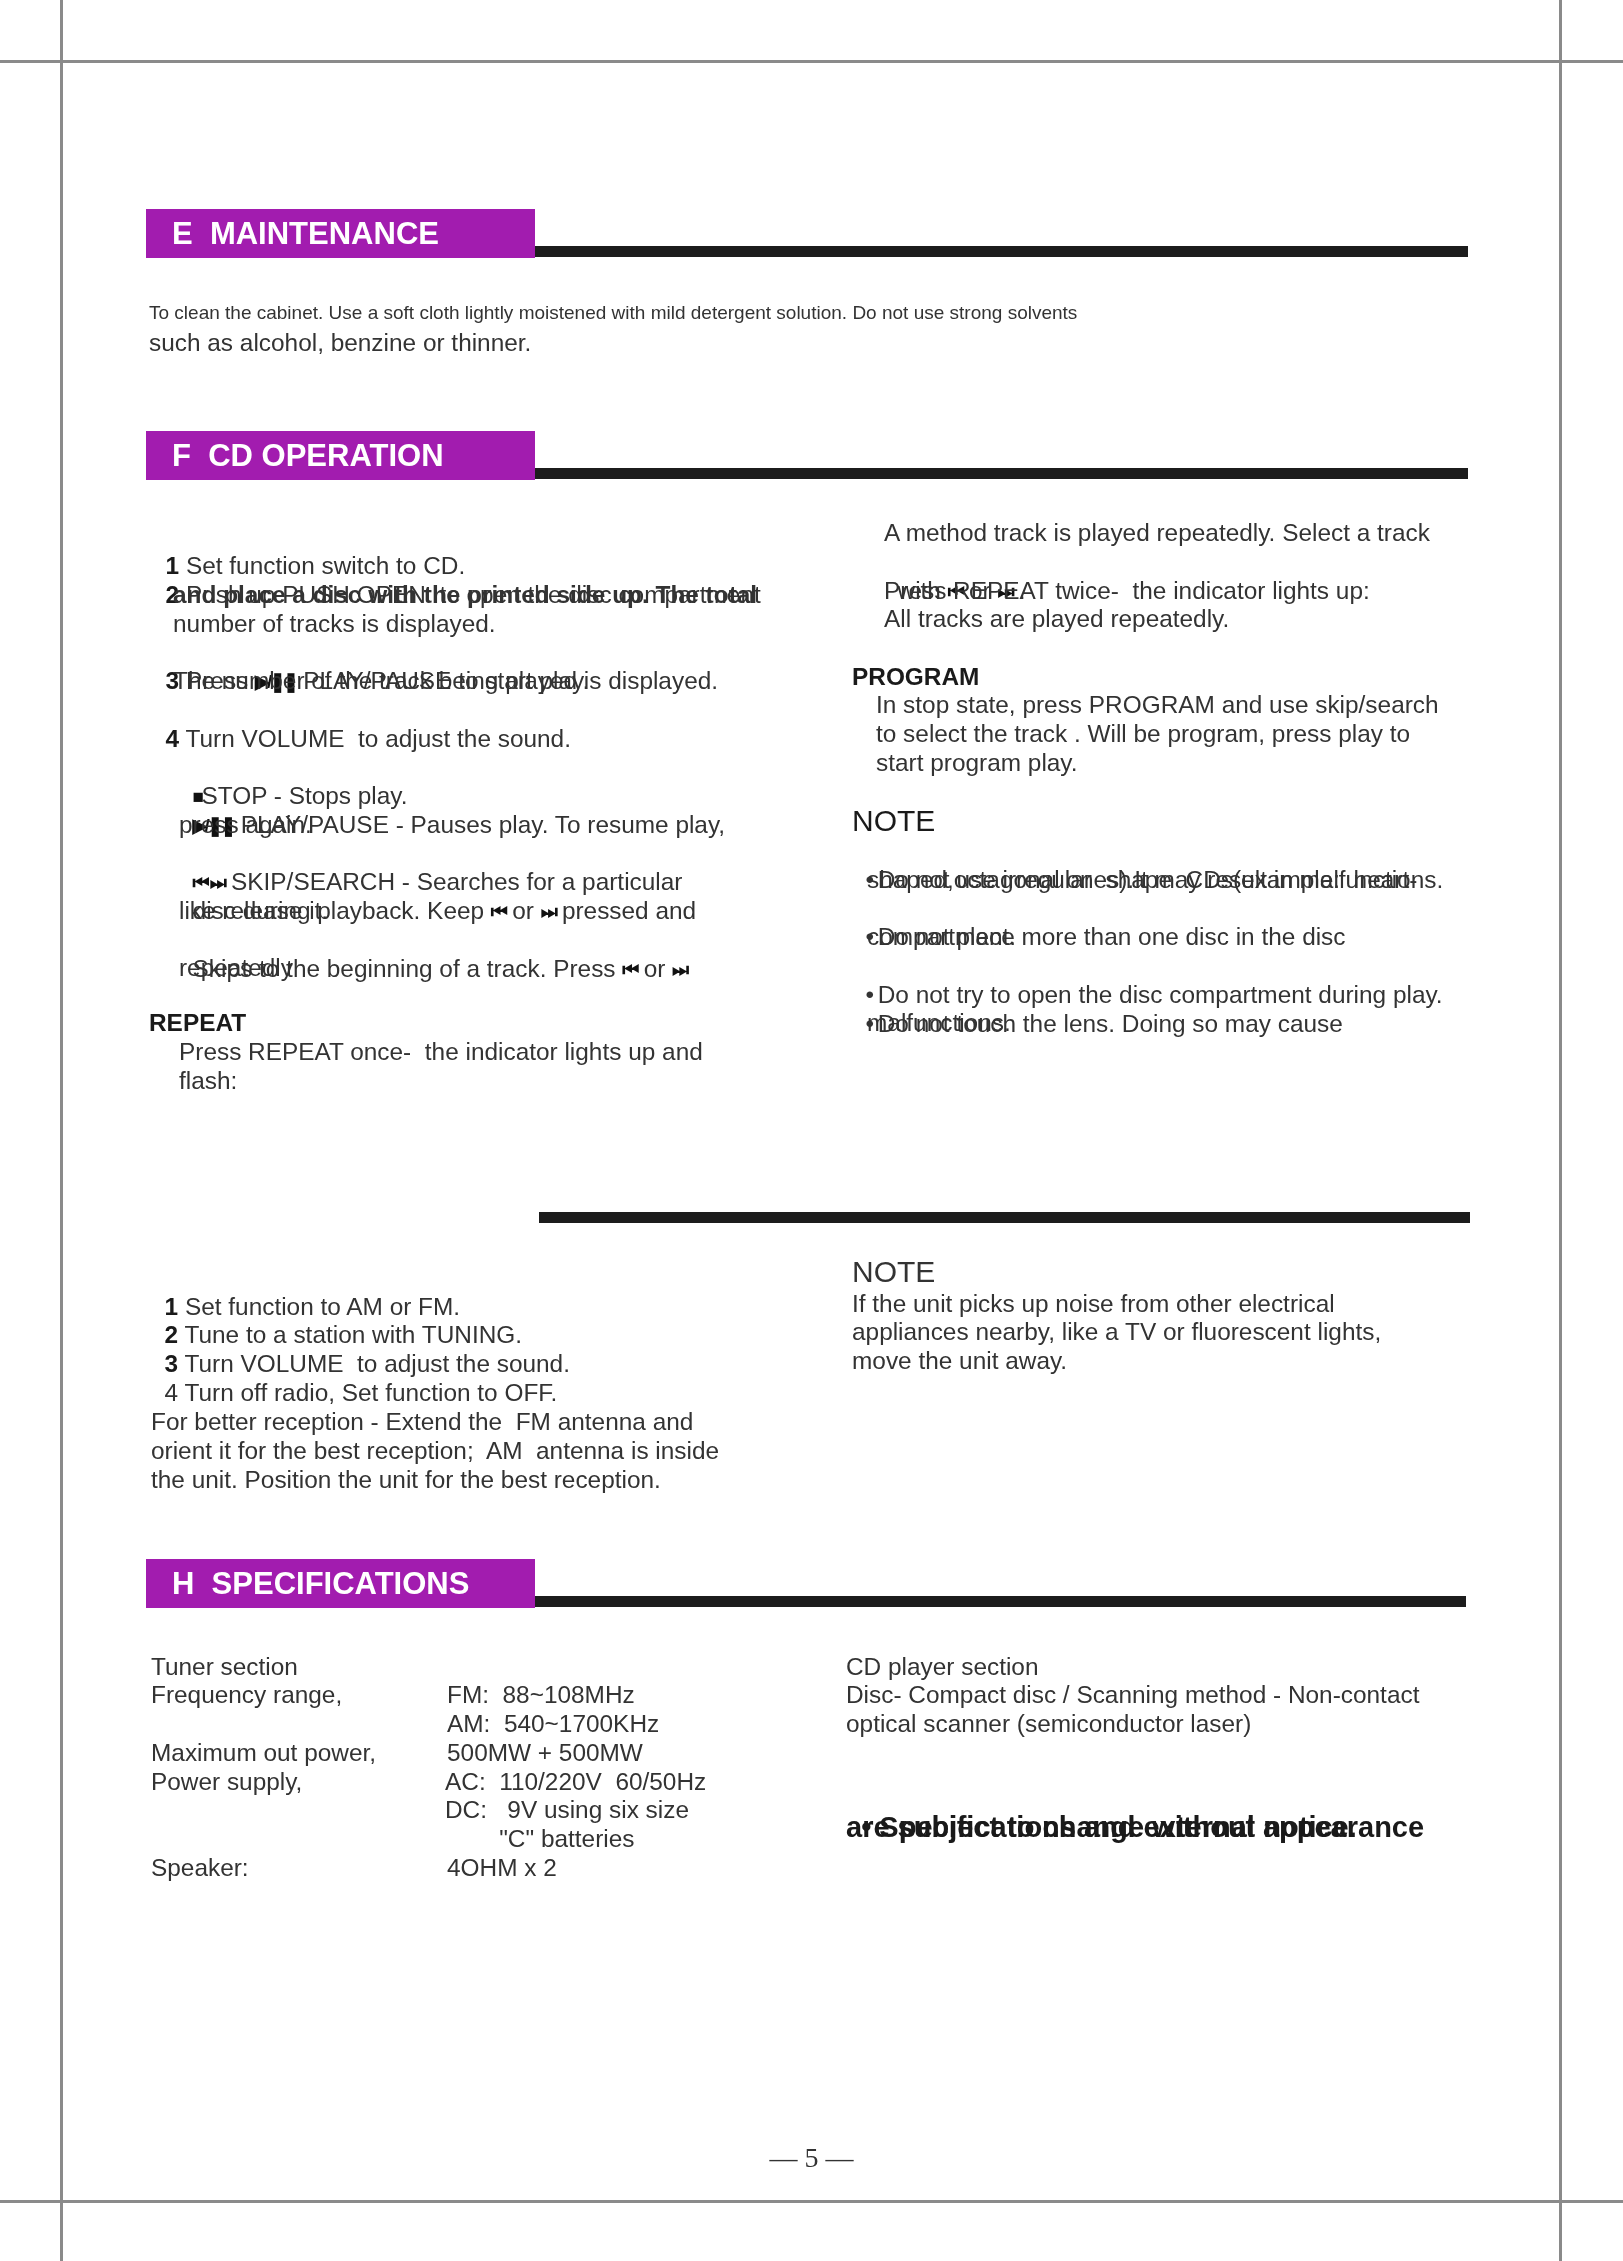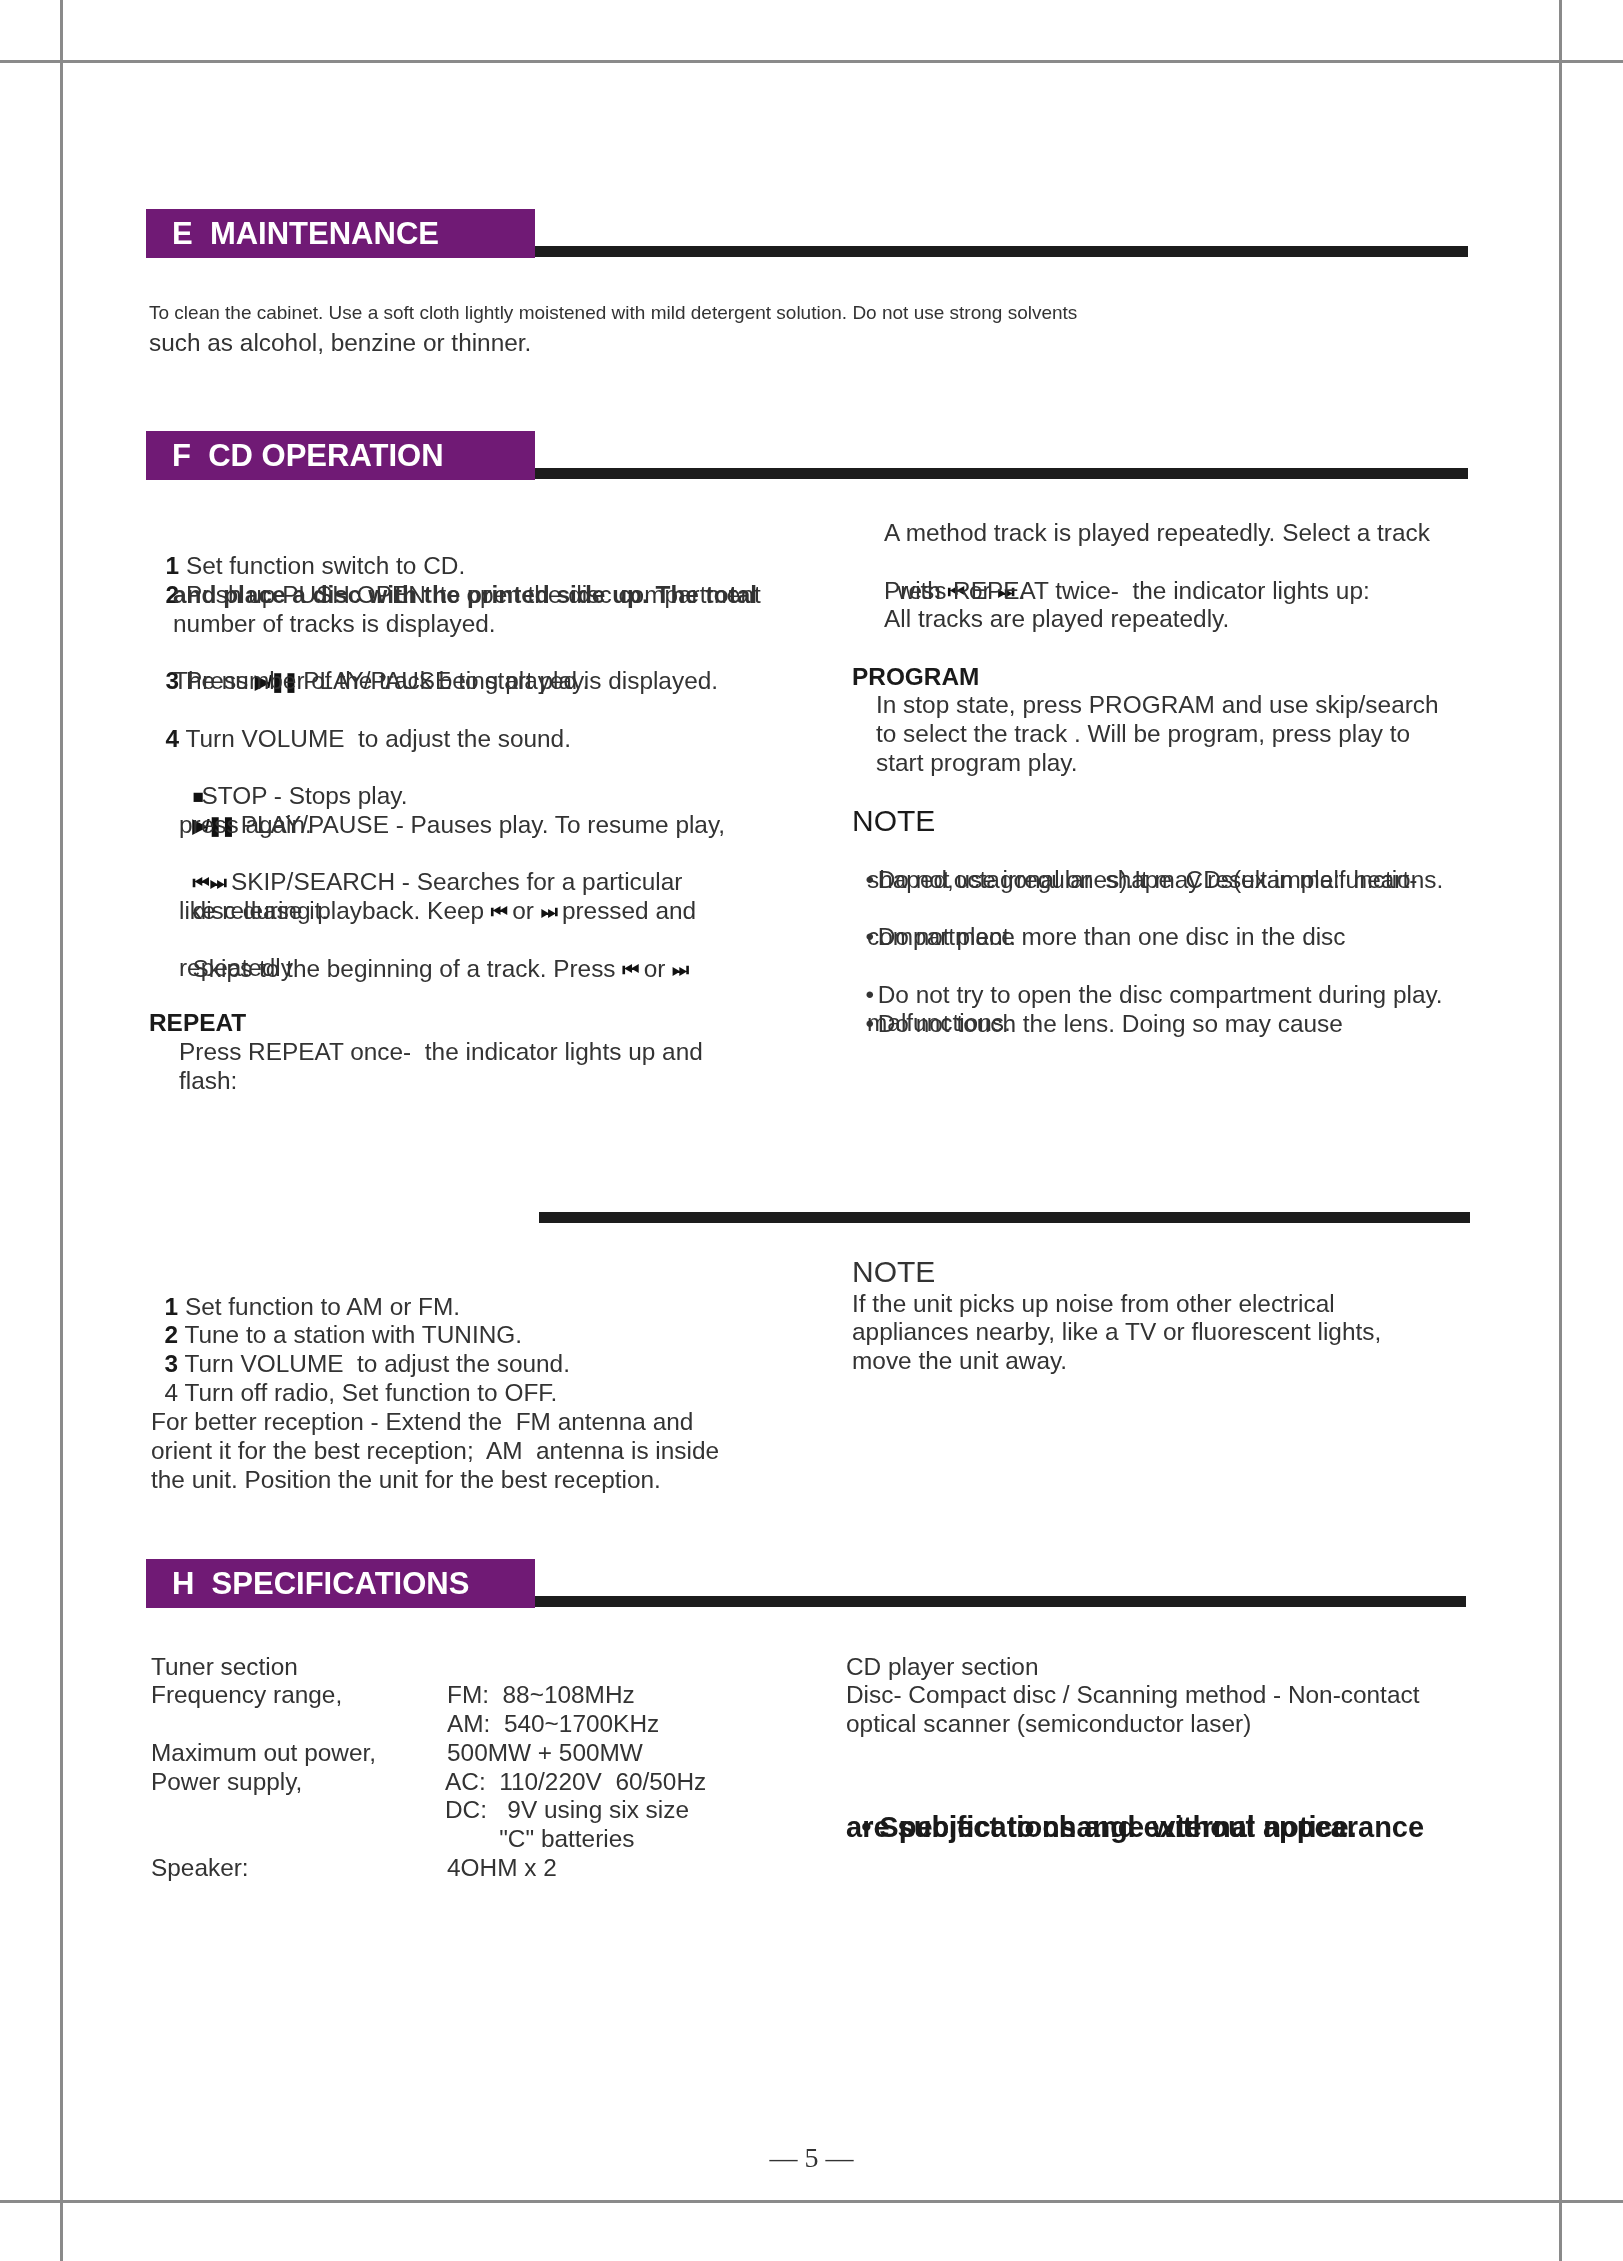--- a/index.html
+++ b/index.html
@@ -1,20 +1,20 @@
 <!DOCTYPE html>
 <html style="font-size:14px"><head>
 <meta charset="utf-8">
 <style>
   html, body { margin:0; padding:0; background:#ffffff; }
   body { width:1623px; height:2261px; position:relative; overflow:hidden;
          font-family:"Liberation Sans", sans-serif; color:#2a2a2a; }
   .frame-line { position:absolute; background:#8a8a8a; }
   .section-header { position:absolute; left:146px; height:49px; }
-  .section-box { position:absolute; left:0; top:0; height:100%; background:#701a75; color:#fff;
+  .section-box { position:absolute; left:0; top:0; height:100%; background:#a21caf; color:#fff;
                  font-family:"Liberation Sans", sans-serif; font-weight:bold; font-size:31px;
                  line-height:49px; padding-left:26px; box-sizing:border-box; white-space:pre; }
   .section-rule { position:absolute; top:37px; height:11.3px; background:#1c1c1c; }
   .txt { position:absolute; font-size:24.4px; line-height:29px; white-space:pre; color:#333; }
   .b { font-weight:bold; color:#1a1a1a; }
   .sub-h { font-weight:bold; font-size:24.4px; color:#1a1a1a; }
   .note-h { font-size:30px; color:#1a1a1a; }
   .ic { display:inline-block; font-weight:bold; font-size:19px; letter-spacing:-2.6px; color:#111; vertical-align:0.9px; }
   .bullet { display:inline-block; width:12.2px; }
   .strong-note { position:absolute; font-weight:bold; font-size:29px; line-height:33px; color:#1a1a1a; white-space:pre; }

